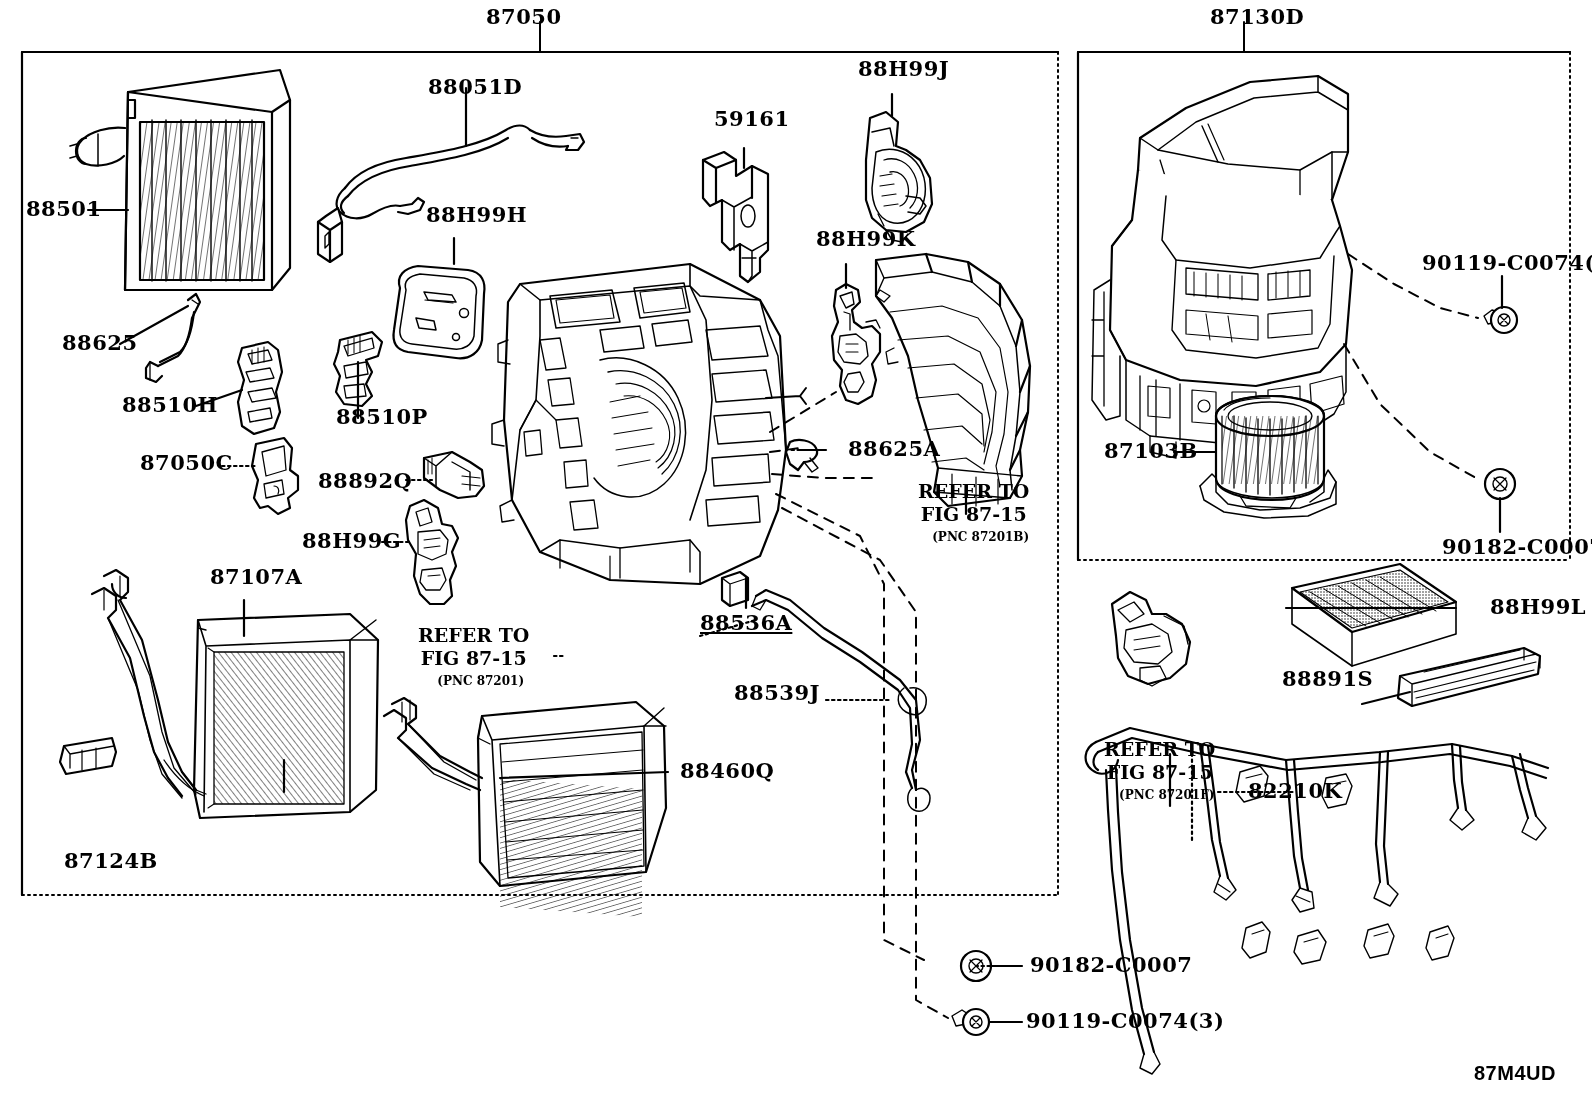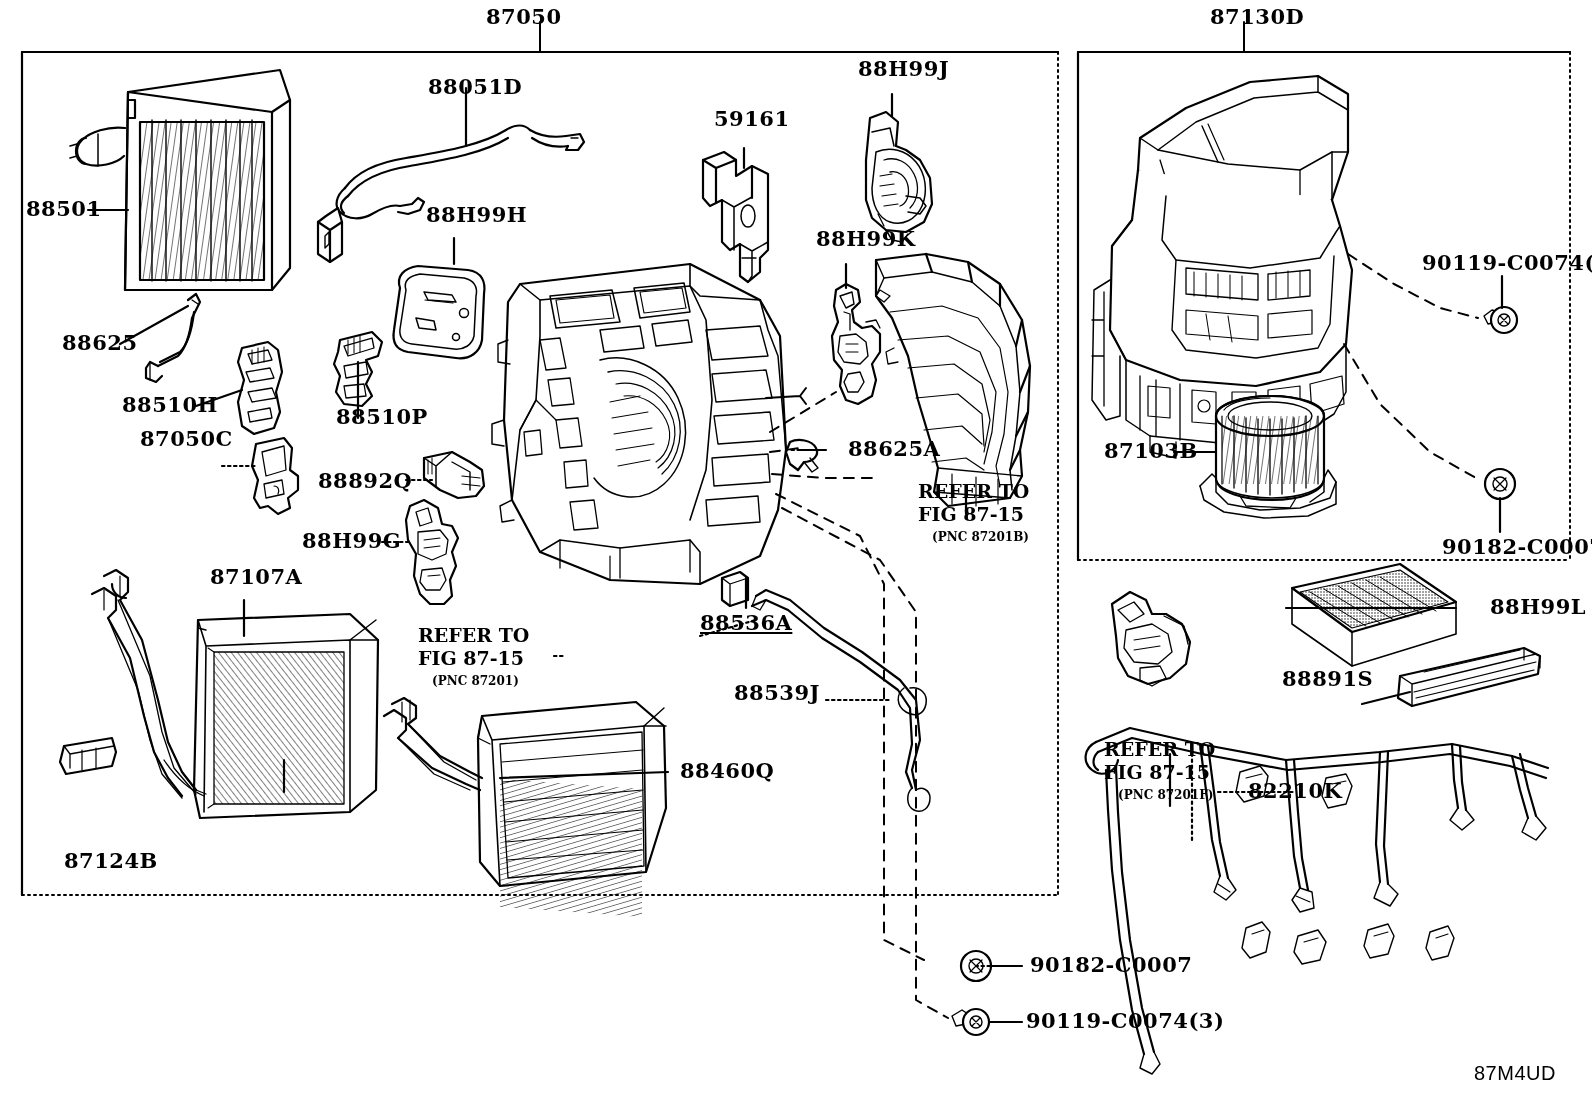--- a/index.html
+++ b/index.html
@@ -23,20 +23,21 @@
     line-height:1;
     color:#000;
   }
   .refer{
     position:absolute;
     font-family:"DejaVu Serif", serif;
     font-weight:bold;
     font-size:19px;
     line-height:23px;
     white-space:nowrap;
+    text-align:center;
   }
   .refer .pnc{
     display:block;
     font-size:12px;
     padding-left:14px;
     letter-spacing:0px;
   }
   .figcode{
     position:absolute;
     font-family:"Liberation Sans", sans-serif;
@@ -531,21 +532,21 @@
 
   <div class="lbl" style="left:26px;top:198px;">88501</div>
   <div class="lbl" style="left:428px;top:76px;">88051D</div>
   <div class="lbl" style="left:714px;top:108px;">59161</div>
   <div class="lbl" style="left:858px;top:58px;">88H99J</div>
   <div class="lbl" style="left:426px;top:204px;">88H99H</div>
   <div class="lbl" style="left:816px;top:228px;">88H99K</div>
   <div class="lbl" style="left:62px;top:332px;">88625</div>
   <div class="lbl" style="left:122px;top:394px;text-align:center;">88510H</div>
   <div class="lbl" style="left:336px;top:406px;">88510P</div>
-  <div class="lbl" style="left:140px;top:428px;">87050C</div>
+  <div class="lbl" style="left:140px;top:452px;">87050C</div>
   <div class="lbl" style="left:318px;top:470px;">88892Q</div>
   <div class="lbl" style="left:302px;top:530px;">88H99G</div>
   <div class="lbl" style="left:848px;top:438px;">88625A</div>
   <div class="lbl" style="left:210px;top:566px;">87107A</div>
   <div class="lbl" style="left:64px;top:806px;margin-top:44px;">87124B</div>
   <div class="lbl" style="left:700px;top:612px;text-decoration:underline;">88536A</div>
   <div class="lbl" style="left:734px;top:682px;">88539J</div>
   <div class="lbl" style="left:680px;top:760px;">88460Q</div>
 
   <div class="lbl" style="left:1104px;top:440px;">87103B</div>
@@ -569,15 +570,15 @@
     <span>FIG 87-15</span>
     <span class="pnc">(PNC 87201B)</span>
   </div>
 
   <div class="refer" style="left:1104px;top:738px;">
     <span>REFER TO</span><br>
     <span>FIG 87-15</span>
     <span class="pnc">(PNC 87201F)</span>
   </div>
 
-  <div class="figcode" style="left:1474px;top:1062px;">87M4UD</div>
+  <div class="figcode" style="left:1474px;top:1062px;font-weight:bold;">87M4UD</div>
 
 </div>
 
 </body></html>

